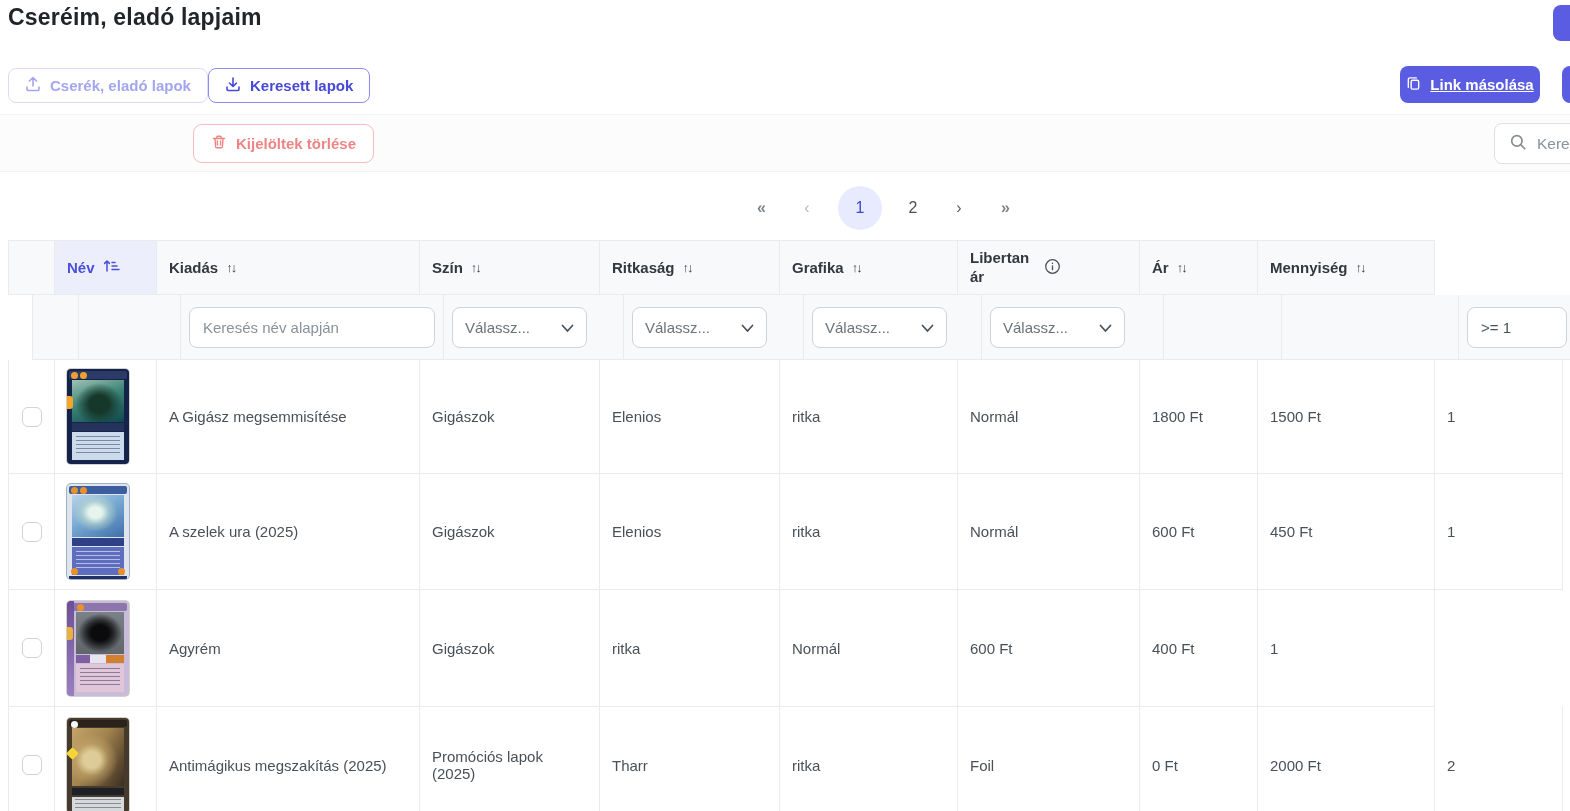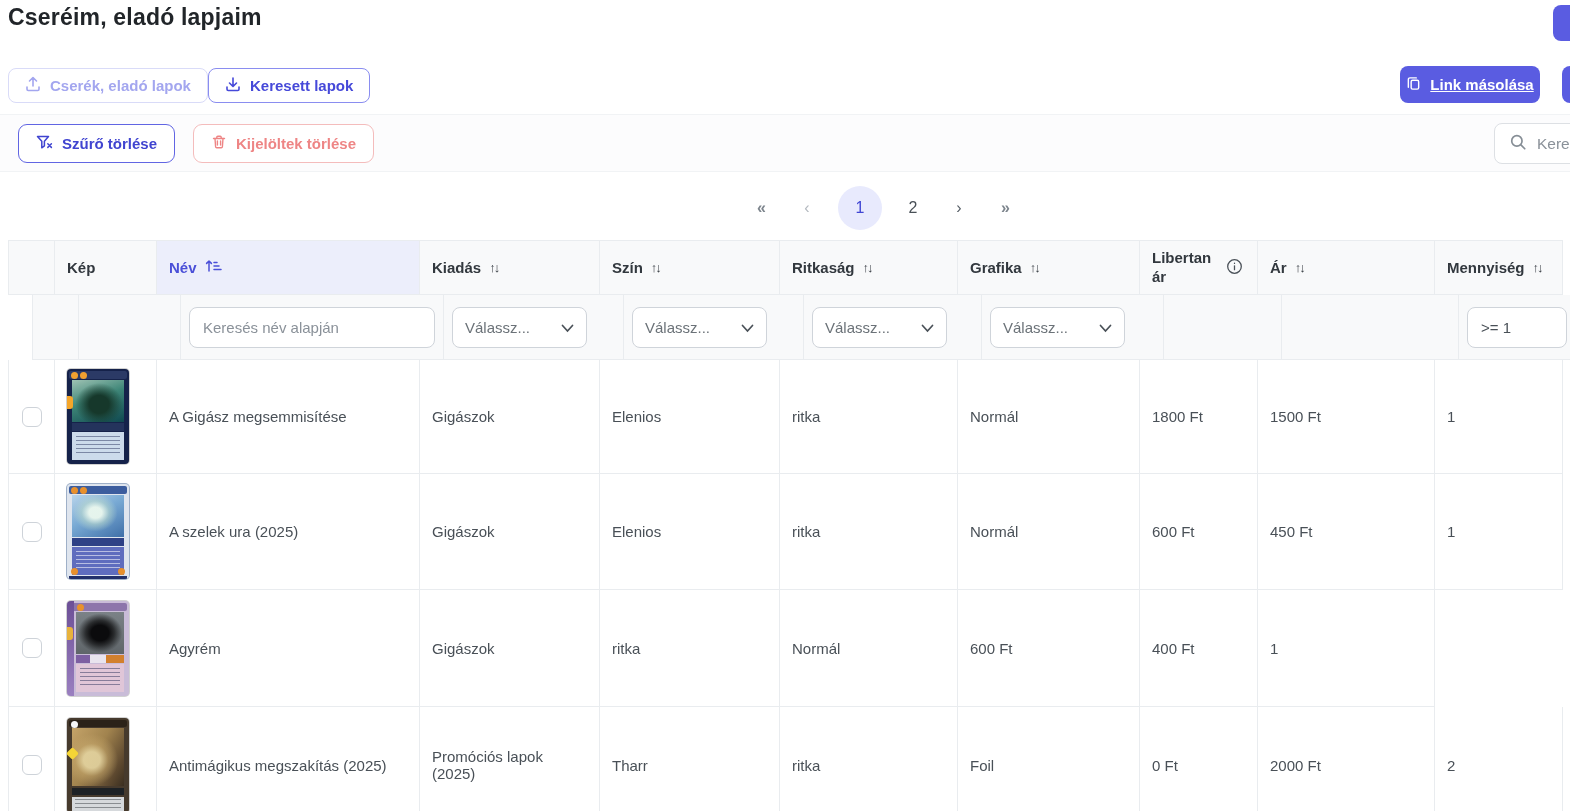--- a/index.html
+++ b/index.html
@@ -130,27 +130,20 @@
           <rect x="5.5" y="4.5" width="8" height="9.5" rx="1.5"></rect>
           <path d="M11 2H4.2A1.7 1.7 0 0 0 2.5 3.7V12"></path>
         </svg></span>
     <span>Link másolása</span>
   </button>
 
   <button class="btn btn-cut-top"></button>
   <button class="btn btn-cut-right"></button>
 
   <div class="filterbar">
-    <button class="btn btn-clear-filter">
-      <span><svg width="17" height="16" viewBox="0 0 17 16" fill="none" stroke="#4044d0" stroke-width="1.5" stroke-linecap="round" stroke-linejoin="round">
-            <path d="M1.5 2.5h11L8.4 7.3v4.6L5.8 13.8V7.3z"></path>
-            <path d="M11.8 9.8l3.6 3.6M15.4 9.8l-3.6 3.6"></path>
-          </svg></span>
-      <span>Szűrő törlése</span>
-    </button>
     <button class="btn btn-del-selected">
       <span><svg width="16" height="16" viewBox="0 0 16 16" fill="none" stroke="#ee8585" stroke-width="1.4" stroke-linecap="round" stroke-linejoin="round">
             <path d="M2.5 4.5h11"></path>
             <path d="M5.8 4.3V3.2a1 1 0 0 1 1-1h2.4a1 1 0 0 1 1 1v1.1"></path>
             <path d="M4 4.5l.6 8.3a1.1 1.1 0 0 0 1.1 1h4.6a1.1 1.1 0 0 0 1.1-1l.6-8.3"></path>
             <path d="M6.4 7v4M9.6 7v4"></path>
           </svg></span>
       <span>Kijelöltek törlése</span>
     </button>
     <div class="search-box">
@@ -168,23 +161,20 @@
     <div class="pg active">1</div>
     <div class="pg num">2</div>
     <div class="pg next">›</div>
     <div class="pg edge">»</div>
   </div>
 
   <div class="table">
 
     <div class="trow thead">
       <div class="cell"></div>
-      <div class="cell">
-          <span>Kép</span>
-        </div>
       <div class="cell name-h">
         <span>Név</span>
         <span><svg width="17" height="14" viewBox="0 0 17 14" fill="none" stroke="#4a4fd8" stroke-width="1.5" stroke-linecap="round">
               <path d="M4 12V2M1.6 4.4L4 2l2.4 2.4"></path>
               <path d="M9 3.5h3M9 7h5M9 10.5h7"></path>
             </svg></span>
       </div>
       <div class="cell">
           <span>Kiadás</span>
           <span class="sort">↑↓</span>

